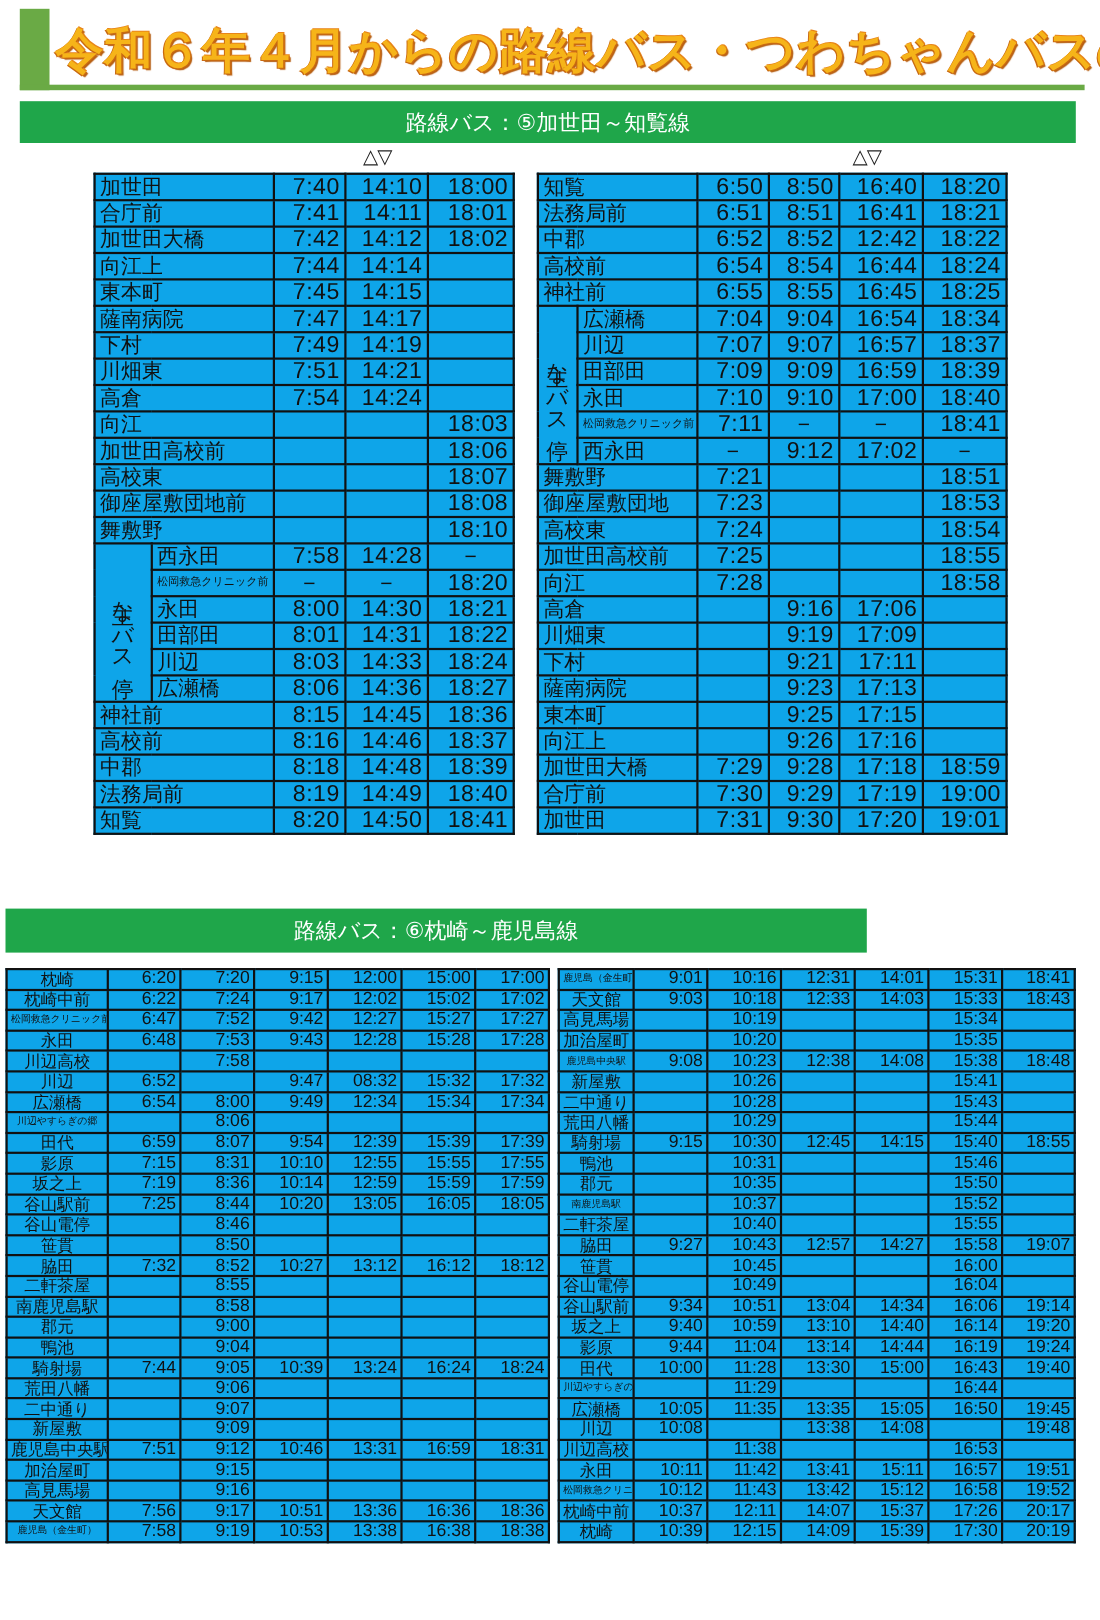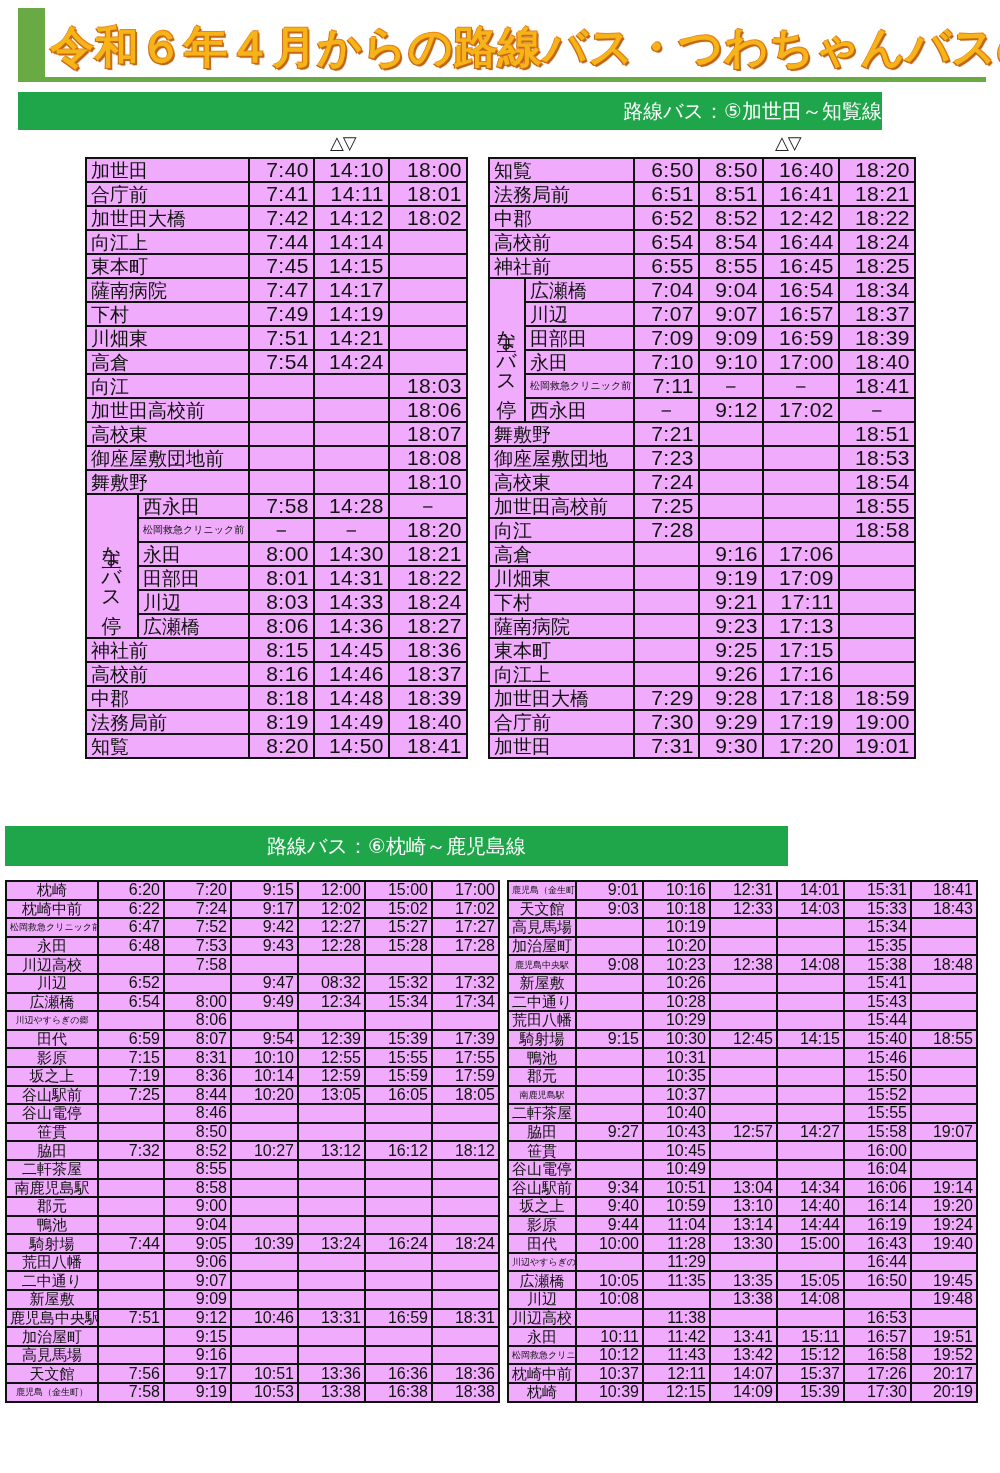--- a/index.html
+++ b/index.html
@@ -7,25 +7,25 @@
          font-family:"DejaVu Sans", "Liberation Sans", sans-serif; color:#111; }
   .abs { position:absolute; }
   
   .title-bar-left { left:18px; top:8px; width:27px; height:74px; background:#6aaa45; }
   .title-bar-bottom { left:18px; top:77px; width:968px; height:5px; background:#6aaa45; }
   .title-text { left:50px; top:22px; height:50px; line-height:50px; font-size:44px; font-weight:bold;
                 color:#f6b419; letter-spacing:0.5px; white-space:nowrap;
                 text-shadow: 1px 1px 0 #c96a12, -1px 1px 0 #c96a12, 1px -1px 0 #e8851a, 2px 2px 1px #b45c10; }
   
   .section-header { background:#1fa64a; color:#fff; text-align:center; font-size:20px; }
-  .sec5 { left:18px; top:92px; width:864px; height:38px; line-height:38px;text-align:right; }
+  .sec5 { left:18px; top:92px; width:960px; height:38px; line-height:38px; }
   .sec6 { left:5px; top:826px; width:783px; height:40px; line-height:40px; }
   .marker { font-size:18px; line-height:20px; color:#222; letter-spacing:-1px; }
   
-  table.tt { position:absolute; border-collapse:collapse; table-layout:fixed; background:#f0abfc; }
+  table.tt { position:absolute; border-collapse:collapse; table-layout:fixed; background:#0ea5e9; }
   table.tt td { border:2px solid #111; padding:0 4px; white-space:nowrap; overflow:hidden;
                 font-family:"DejaVu Sans Condensed","DejaVu Sans", sans-serif; }
   table.r5 td { height:22px; font-size:19px; line-height:22px; }
   table.r5 td.t { text-align:right; font-family:"Liberation Sans Narrow","Liberation Sans", sans-serif; font-size:21px; letter-spacing:0.5px; }
   table.r5 td.n { text-align:left; }
   table.r5 td.small { font-size:10px; }
   table.r5 td.group { text-align:center; font-size:20px; line-height:26px; padding:0; writing-mode:vertical-rl; text-orientation:upright; }
   table.r6 td { height:16.6px; font-size:15px; line-height:16px; padding:0 3px; }
   table.r6 td.t { text-align:right; font-family:"Liberation Sans", sans-serif; font-size:16px; }
   table.r6 td.n { text-align:center; }

